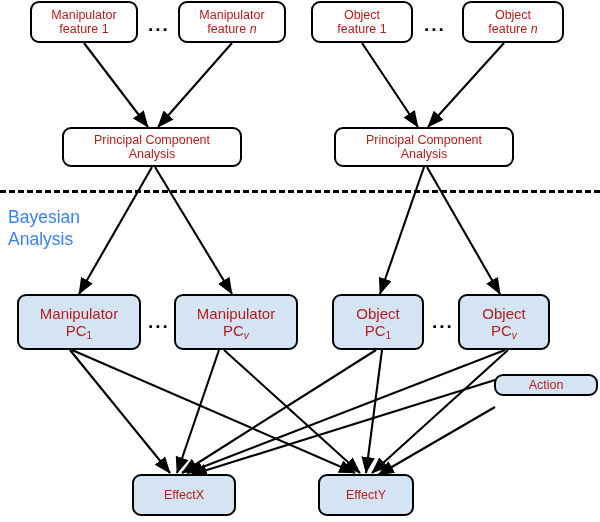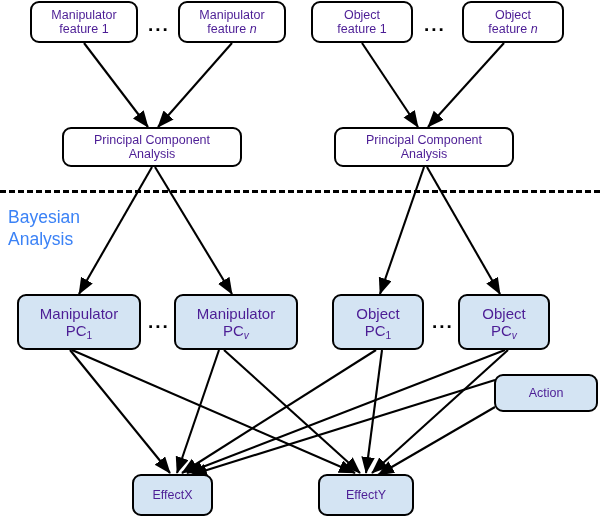--- a/index.html
+++ b/index.html
@@ -24,21 +24,21 @@
     pointer-events: none;
   }
   .node {
     position: absolute;
     box-sizing: border-box;
     display: flex;
     align-items: center;
     justify-content: center;
     text-align: center;
     border: 2px solid #000000;
-    color: #4c1d95;
+    color: #b91c1c;
     line-height: 1.15;
     z-index: 3;
   }
   .node-white {
     background: #ffffff;
     border-radius: 9px;
     font-size: 12.5px;
   }
   .node-rect {
     background: #ffffff;
@@ -207,25 +207,25 @@
 
   <div class="ellipsis" style="left:432px; top:312px;">...</div>
 
   <div class="node node-blue node-pc" style="left:458px; top:294px; width:92px; height:56px;">
     <span>
       <span>Object</span><br>
       <span>PC</span><sub class="ital">v</sub>
     </span>
   </div>
 
-  <div class="node node-blue node-action" style="left:494px; top:374px; width:104px; height:38px;">
+  <div class="node node-blue node-action" style="left:494px; top:374px; width:104px; height:22px;">
     <span>Action</span>
   </div>
 
-  <div class="node node-blue node-effect" style="left:132px; top:474px; width:81px; height:42px;">
+  <div class="node node-blue node-effect" style="left:132px; top:474px; width:104px; height:42px;">
     <span>EffectX</span>
   </div>
 
   <div class="node node-blue node-effect" style="left:318px; top:474px; width:96px; height:42px;">
     <span>EffectY</span>
   </div>
 
 </div>
 
 </body></html>

